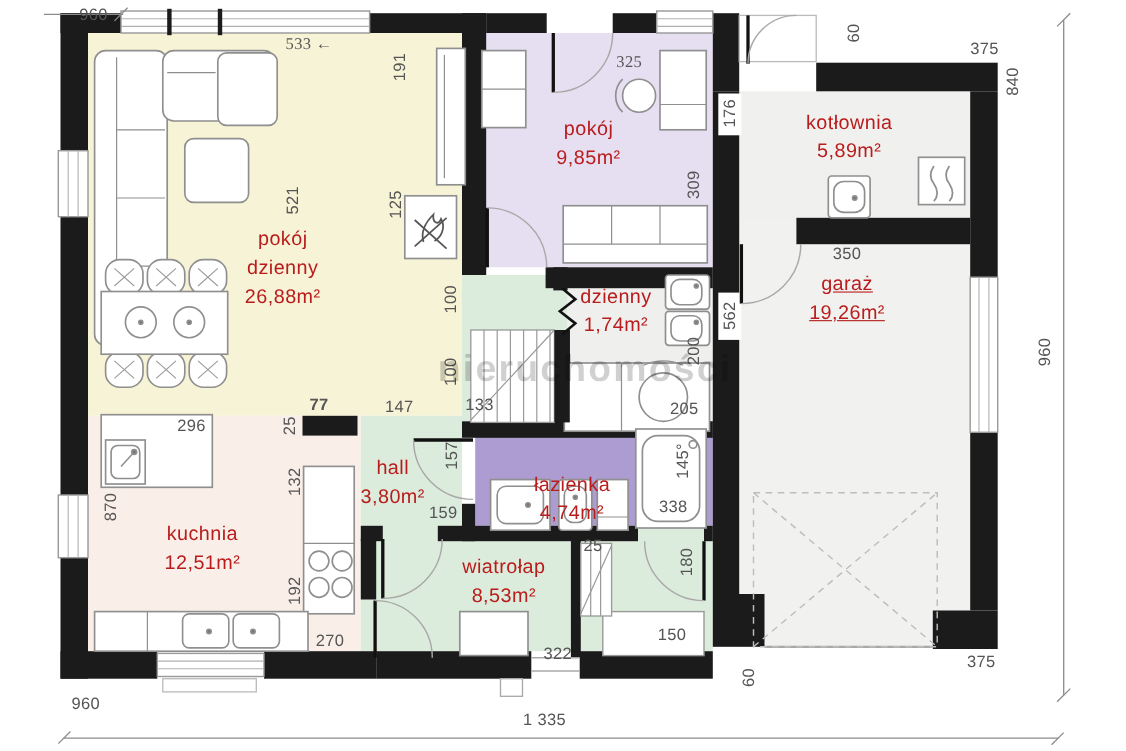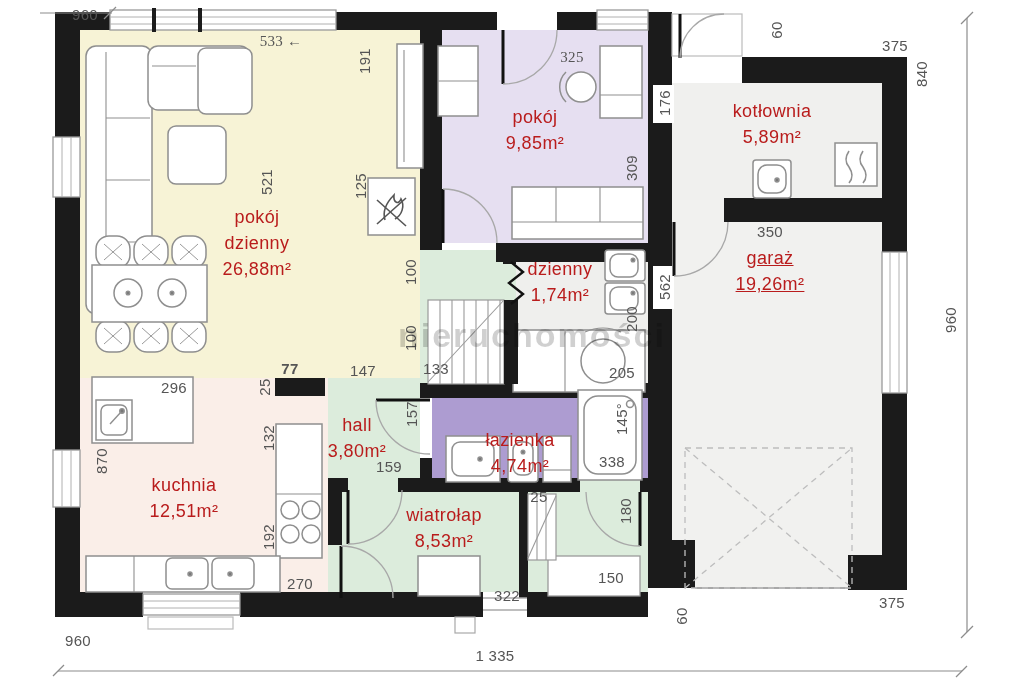--- a/index.html
+++ b/index.html
@@ -355,21 +355,21 @@
         <div>4,74m²</div>
       </div>
       <div class="room-label" style="left: 357px; top: 412px;">
         <div>hall</div>
         <div>3,80m²</div>
       </div>
       <div class="room-label" style="left: 184px; top: 472px;">
         <div>kuchnia</div>
         <div>12,51m²</div>
       </div>
-      <div class="room-label" style="left: 444px; top: 502px;">
+      <div class="room-label" style="left: 458px; top: 502px;">
         <div>wiatrołap</div>
         <div>8,53m²</div>
       </div>
     </div>
 <div id="dim-labels">
       <div class="dim" style="left: 85px; top: 14px;">960</div>
       <div class="dim" style="left: 281px; top: 41px; font-family: Liberation Serif, serif;">533 ←</div>
       <div class="dim rot" style="left: 364px; top: 61px;">191</div>
       <div class="dim rot" style="left: 266px; top: 182px;">521</div>
       <div class="dim rot" style="left: 360px; top: 186px;">125</div>
@@ -382,21 +382,21 @@
       <div class="dim" style="left: 436px; top: 368px;">133</div>
       <div class="dim rot" style="left: 101px; top: 461px;">870</div>
       <div class="dim rot" style="left: 268px; top: 438px;">132</div>
       <div class="dim rot" style="left: 268px; top: 537px;">192</div>
       <div class="dim" style="left: 300px; top: 583px;">270</div>
       <div class="dim" style="left: 507px; top: 595px;">322</div>
       <div class="dim" style="left: 539px; top: 496px;">25</div>
       <div class="dim rot" style="left: 625px; top: 511px;">180</div>
       <div class="dim" style="left: 611px; top: 577px;">150</div>
       <div class="dim rot" style="left: 411px; top: 414px;">157</div>
-      <div class="dim" style="left: 389px; top: 466px;">159</div>
+      <div class="dim" style="left: 403px; top: 466px;">159</div>
       <div class="dim rot" style="left: 621px; top: 419px;">145°</div>
       <div class="dim" style="left: 612px; top: 461px;">338</div>
       <div class="dim rot" style="left: 631px; top: 319px;">200</div>
       <div class="dim" style="left: 622px; top: 372px;">205</div>
       <div class="dim" style="left: 572px; top: 57px; font-family: Liberation Serif, serif;">325</div>
       <div class="dim rot" style="left: 631px; top: 168px;">309</div>
       <div class="dim rot" style="left: 664px; top: 103px;">176</div>
       <div class="dim rot" style="left: 776px; top: 30px;">60</div>
       <div class="dim" style="left: 895px; top: 45px;">375</div>
       <div class="dim rot" style="left: 921px; top: 74px;">840</div>

